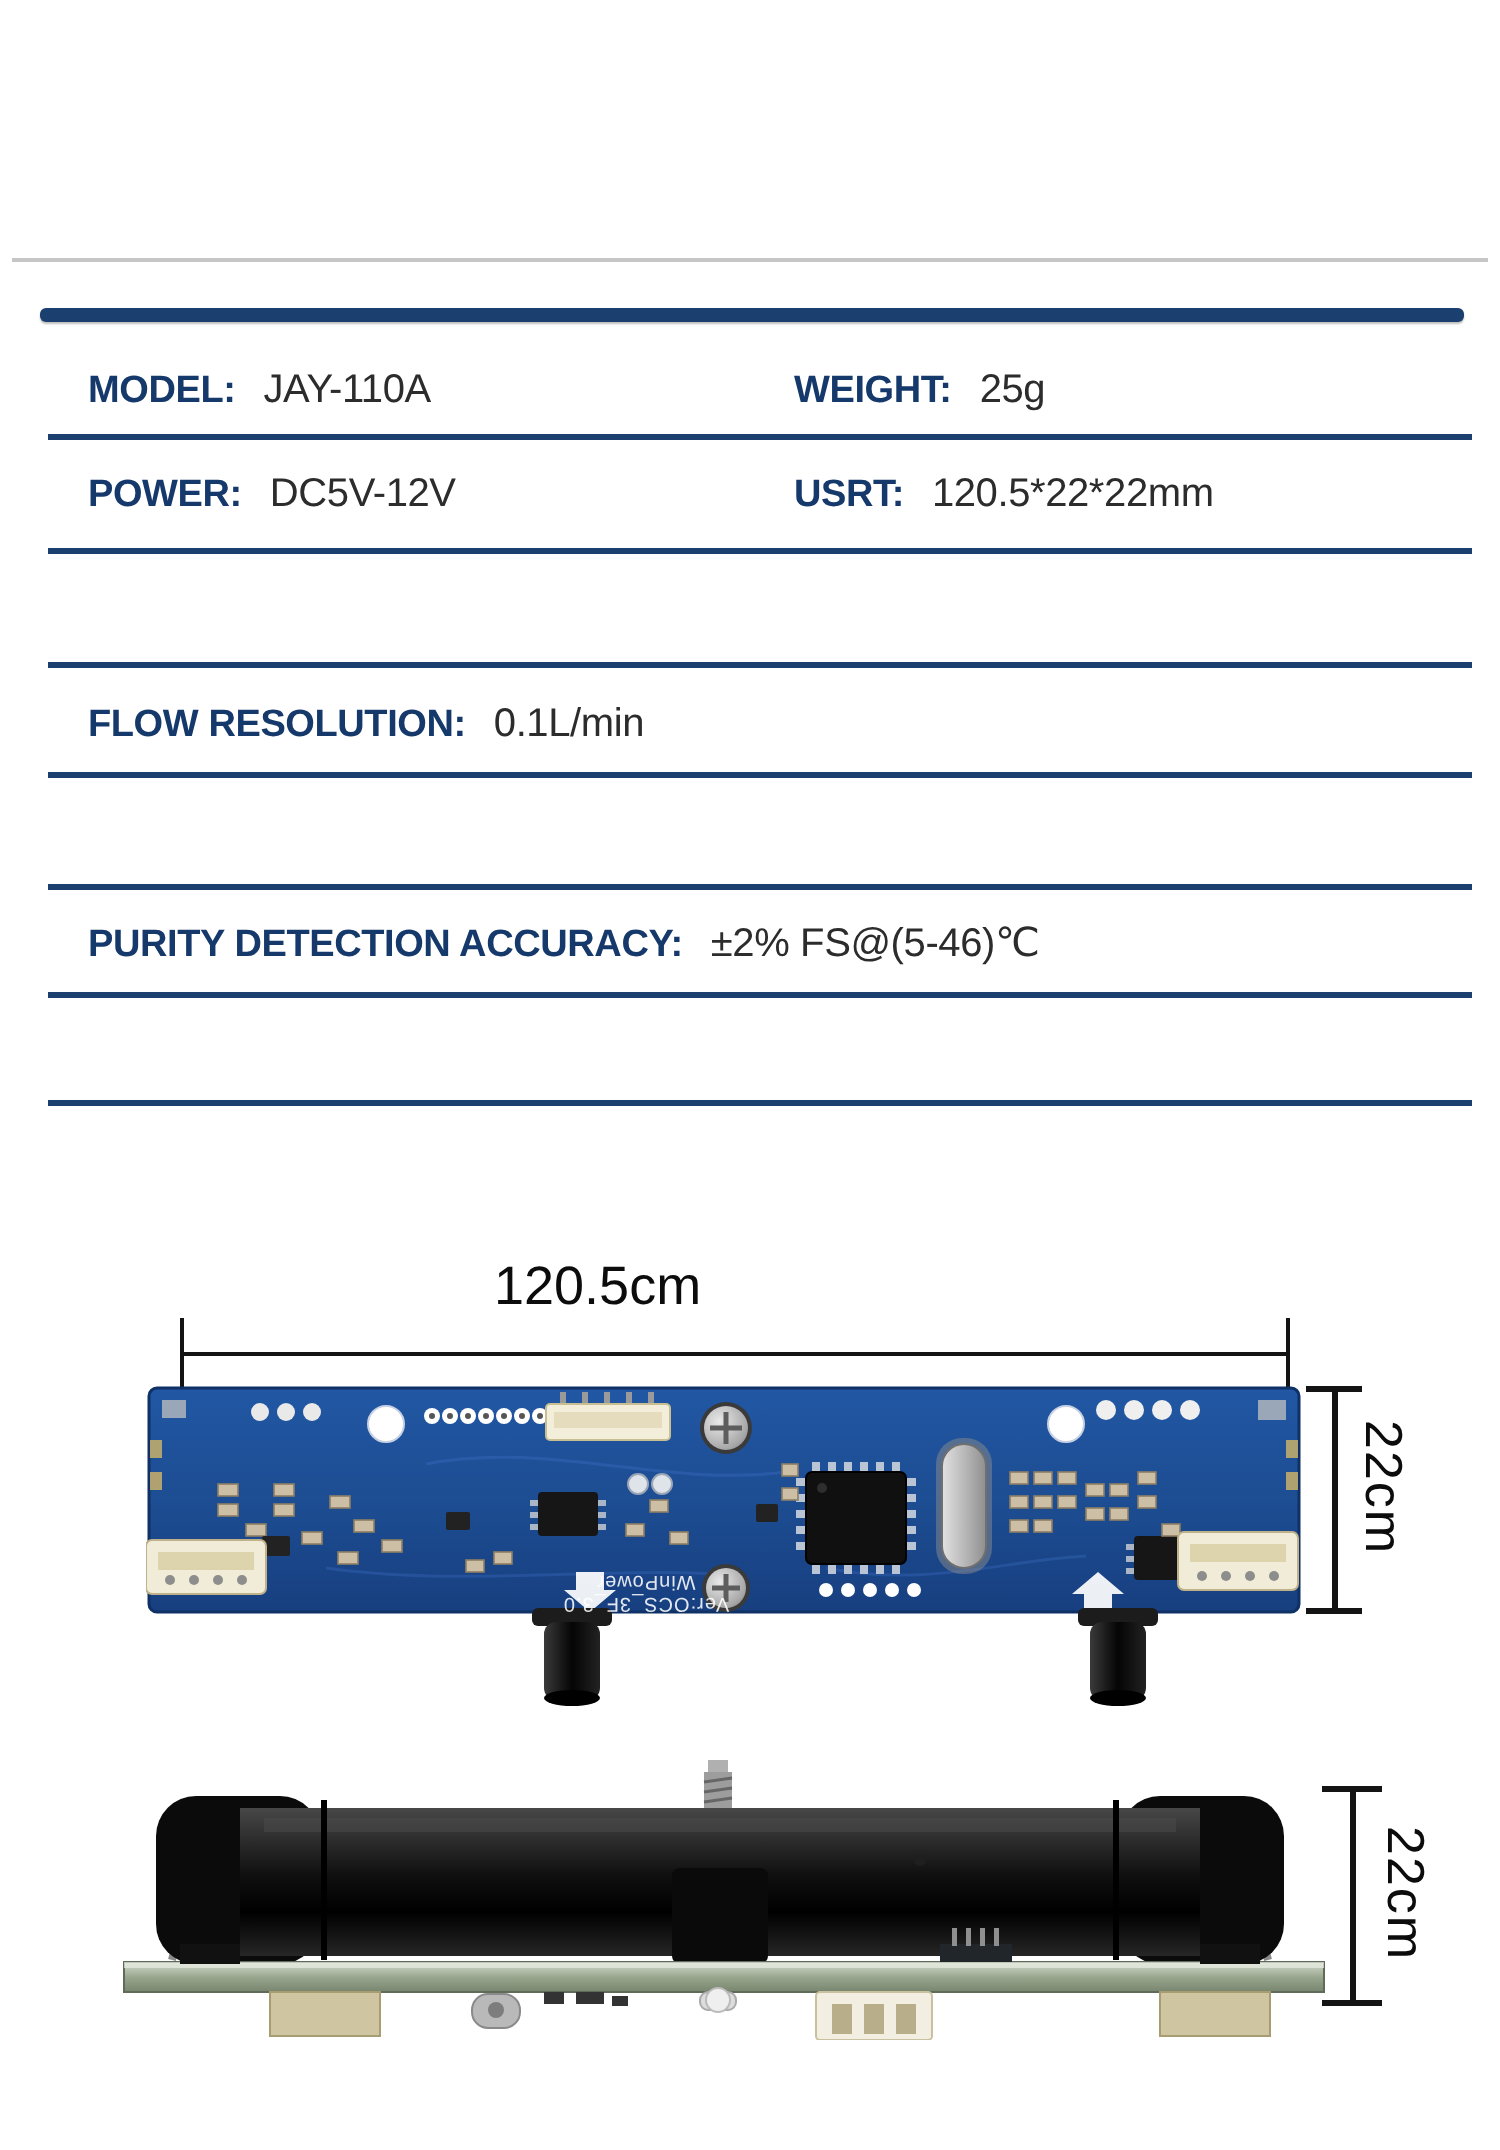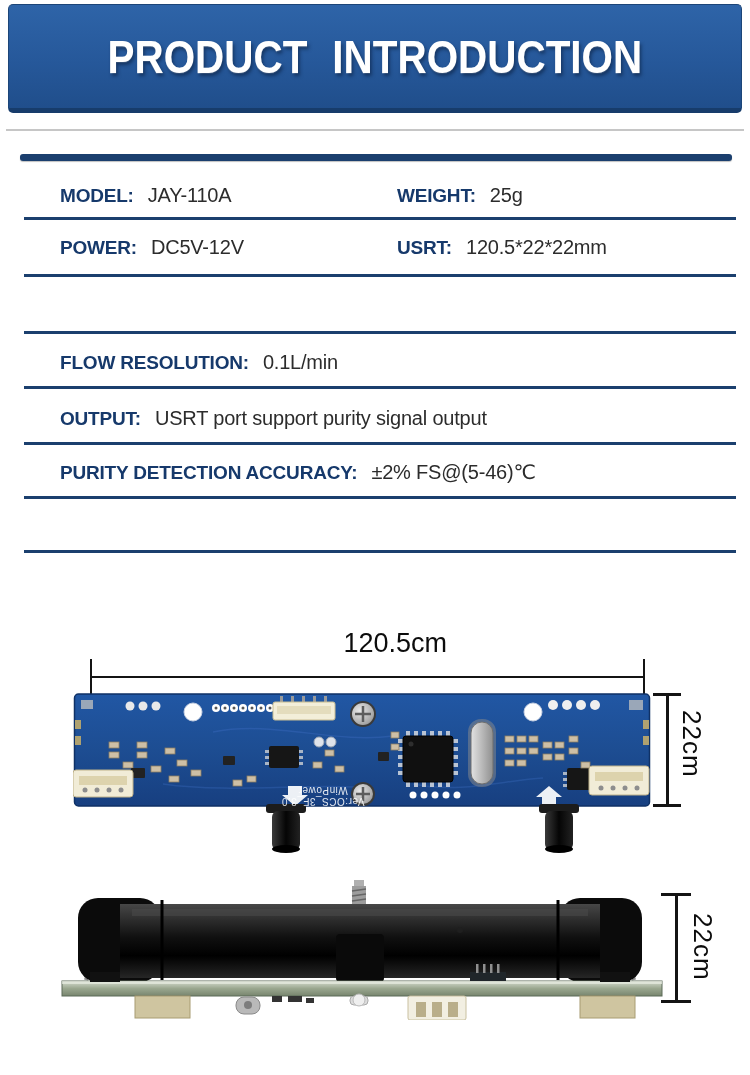--- a/index.html
+++ b/index.html
@@ -23,46 +23,43 @@
           transform:scaleX(.86);transform-origin:center;
           text-shadow:2px 3px 4px rgba(8,25,55,.55), 0 1px 0 rgba(255,255,255,.25);
           white-space:nowrap;}
   .hairline{position:absolute;left:6px;top:129px;width:738px;height:2px;background:#c6c6c6;}
 
   
   .thickbar{position:absolute;left:20px;top:154px;width:712px;height:7px;
             background:var(--line-navy);border-radius:3px;box-shadow:0 1px 1px rgba(0,0,0,.25);}
   .sep{position:absolute;left:24px;width:712px;height:3px;background:var(--line-navy);}
   .srow{position:absolute;left:0;width:750px;height:28px;line-height:28px;white-space:nowrap;}
-  .cell-l{position:absolute;left:60px;top:0;}
+  .cell-l{position:absolute;left:44px;top:0;}
   .cell-r{position:absolute;left:397px;top:0;}
   .lbl{font-weight:bold;font-size:19px;color:var(--label-navy);letter-spacing:-.2px;margin-right:14px;}
   .val{font-size:20px;color:var(--value-gray);letter-spacing:-.2px;}
 
   
-  .dim-label-h{position:absolute;left:247px;top:628px;width:200px;text-align:right;
+  .dim-label-h{position:absolute;left:247px;top:628px;width:200px;text-align:left;
                font-size:27px;color:#0c0c0c;}
   .dl{position:absolute;background:#141414;}
   .dim-label-v{position:absolute;writing-mode:vertical-rl;text-orientation:mixed;
                font-size:26px;color:#0c0c0c;letter-spacing:1px;}
 
   
   .photo-svg{position:absolute;}
   .silk{position:absolute;left:268px;top:785px;width:110px;text-align:center;
         transform:rotate(180deg);color:rgba(255,255,255,.88);font-size:10px;line-height:11px;
         letter-spacing:.5px;}
 </style>
 </head>
 <body>
 
 <div id="page">
 
-  <div class="banner">
-    <div class="banner-title">PRODUCT INTRODUCTION</div>
-  </div>
   <div class="hairline"></div>
 
   <div class="thickbar"></div>
 
   <div class="srow" style="top:181px">
     <span class="cell-l"><span class="lbl">MODEL:</span><span class="val">JAY-110A</span></span>
     <span class="cell-r"><span class="lbl">WEIGHT:</span><span class="val">25g</span></span>
   </div>
   <div class="sep" style="top:217px"></div>
 
@@ -74,23 +71,20 @@
 
   <div class="srow" style="top:290px">
   </div>
   <div class="sep" style="top:331px"></div>
 
   <div class="srow" style="top:348px">
     <span class="cell-l"><span class="lbl">FLOW RESOLUTION:</span><span class="val">0.1L/min</span></span>
   </div>
   <div class="sep" style="top:386px"></div>
 
-  <div class="srow" style="top:404px">
-    <span class="cell-l"><span class="lbl">OUTPUT:</span><span class="val">USRT port support purity signal output</span></span>
-  </div>
   <div class="sep" style="top:442px"></div>
 
   <div class="srow" style="top:458px">
     <span class="cell-l"><span class="lbl">PURITY DETECTION ACCURACY:</span><span class="val">±2% FS@(5-46)℃</span></span>
   </div>
   <div class="sep" style="top:496px"></div>
 
   <div class="sep" style="top:550px"></div>
 
   <div class="dim-label-h">120.5cm</div>

